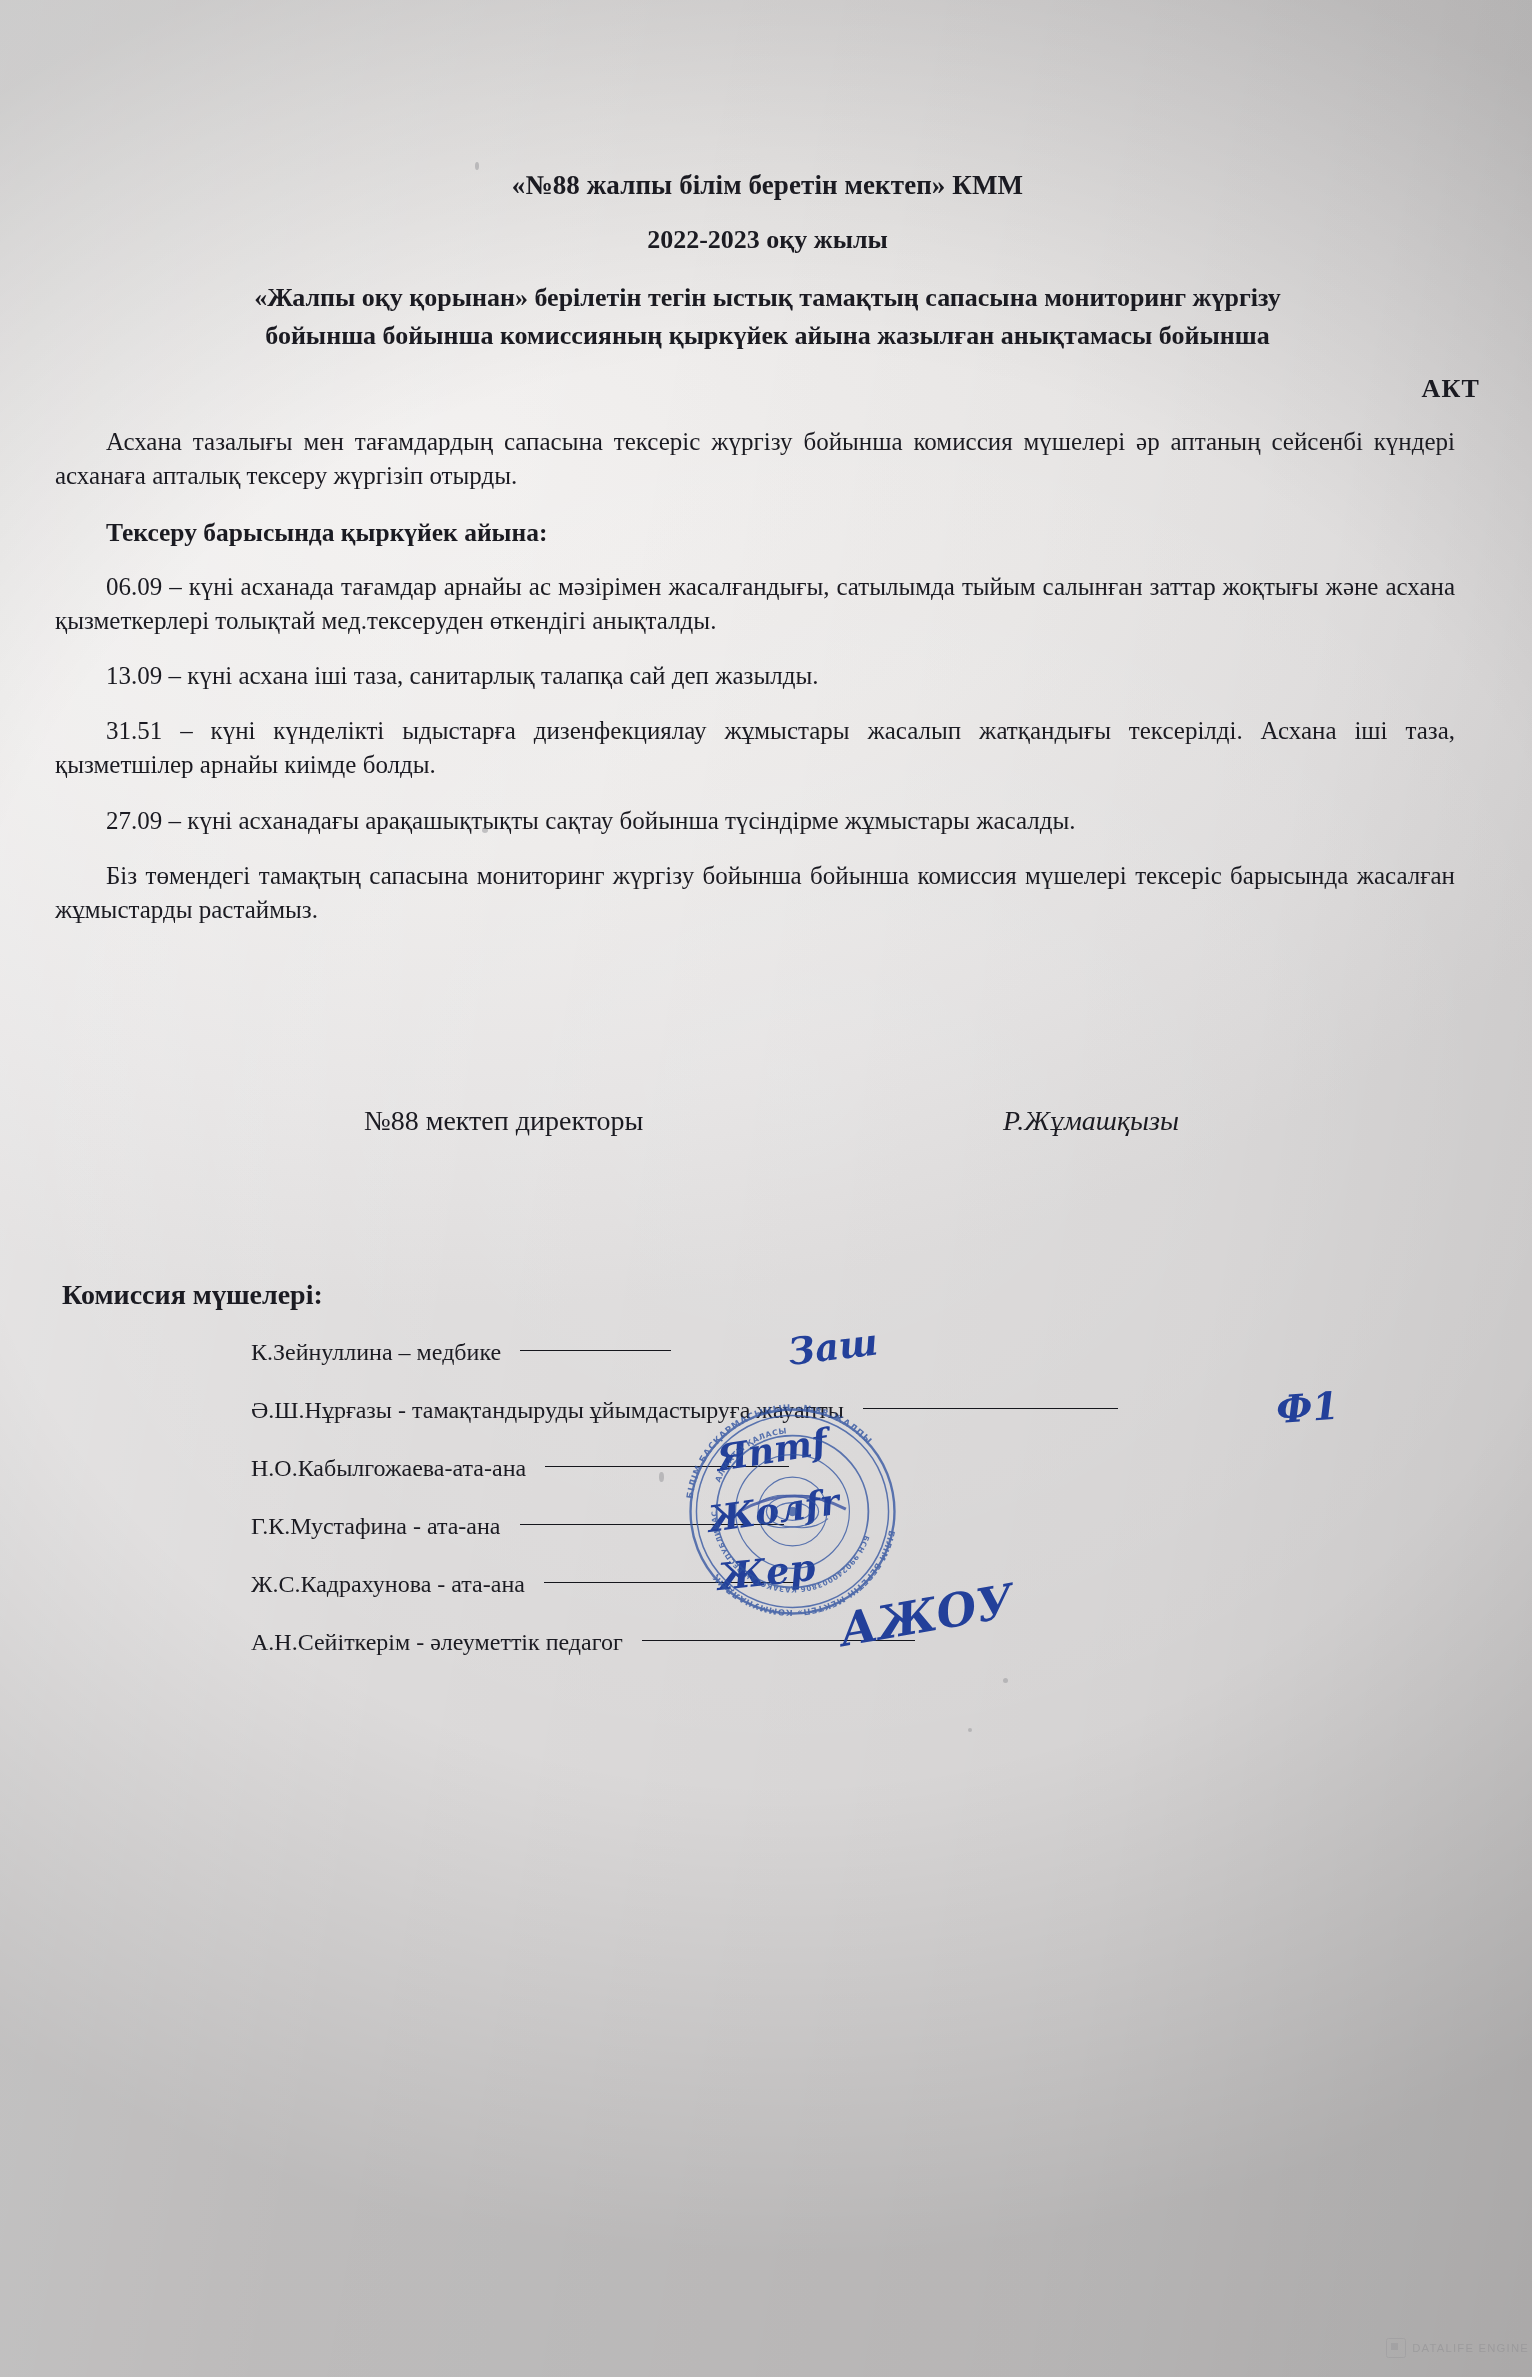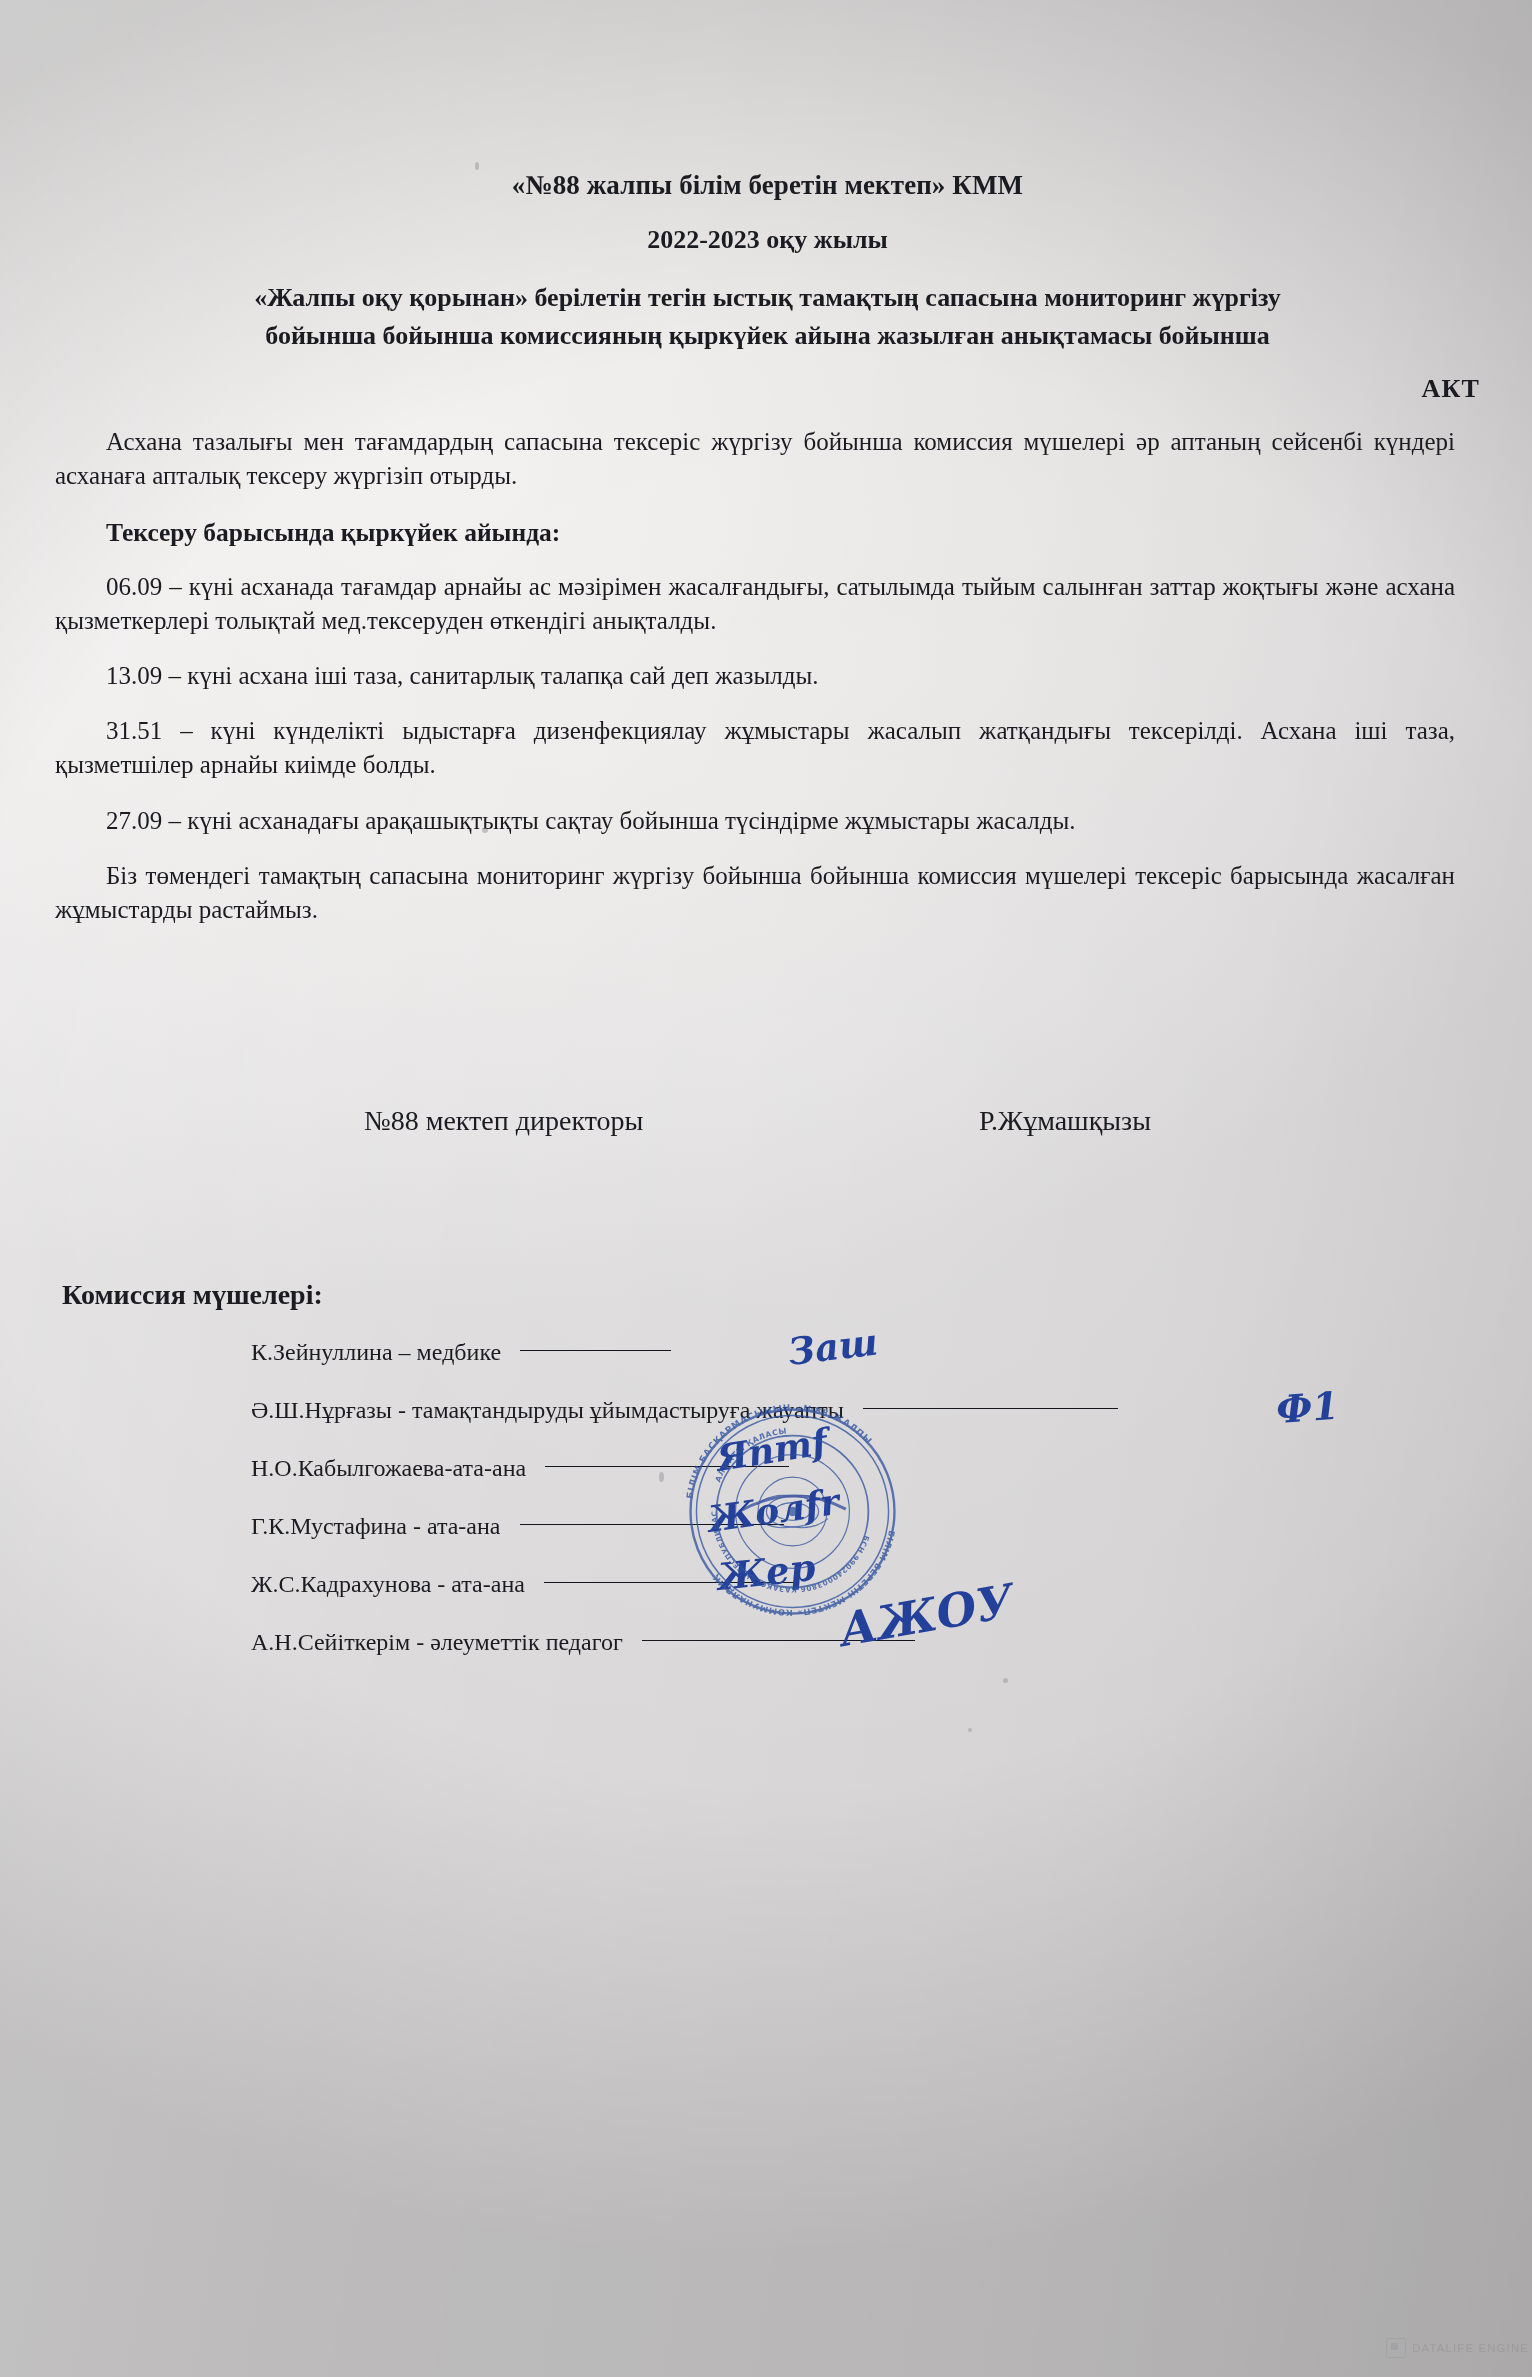--- a/index.html
+++ b/index.html
@@ -105,23 +105,24 @@
     height: 36px;
   }
   .director-row .dir-label {
     position: absolute;
     left: 309px;
     top: 0;
     white-space: nowrap;
   }
   .director-row .dir-name {
     position: absolute;
-    left: 924px;
+    left: 948px;
     top: 0;
     white-space: nowrap;
+    font-style: italic;
   }
 
   .members-head {
     font-size: 28px;
     font-weight: bold;
     margin-top: 138px;
     margin-left: 7.1px;
   }
 
   .members {
@@ -223,21 +224,21 @@
 
     <div class="title-sub">2022-2023 оқу жылы</div>
 
     <div class="title-long">«Жалпы оқу қорынан» берілетін тегін ыстық тамақтың сапасына мониторинг жүргізу</div>
     <div class="title-long" style="margin-top:3.6px;">бойынша бойынша  комиссияның қыркүйек айына жазылған анықтамасы бойынша</div>
 
     <div class="akt">АКТ</div>
 
     <p class="body-par">Асхана тазалығы мен тағамдардың сапасына тексеріс жүргізу бойынша  комиссия мүшелері әр аптаның сейсенбі күндері асханаға апталық тексеру жүргізіп отырды.</p>
 
-    <p class="bold-par">Тексеру барысында қыркүйек айында:</p>
+    <p class="bold-par">Тексеру барысында қыркүйек айына:</p>
 
     <p class="body-par">06.09 – күні асханада тағамдар арнайы ас мәзірімен жасалғандығы, сатылымда тыйым салынған заттар жоқтығы және асхана қызметкерлері толықтай мед.тексеруден өткендігі анықталды.</p>
     <p class="body-par nojust">13.09 – күні асхана іші таза, санитарлық талапқа сай деп жазылды.</p>
     <p class="body-par">31.51 – күні күнделікті ыдыстарға дизенфекциялау жұмыстары жасалып жатқандығы тексерілді. Асхана іші таза, қызметшілер арнайы киімде болды.</p>
     <p class="body-par nojust">27.09 – күні асханадағы арақашықтықты сақтау бойынша түсіндірме жұмыстары жасалды.</p>
     <p class="body-par">Біз төмендегі тамақтың сапасына мониторинг жүргізу бойынша бойынша  комиссия мүшелері тексеріс барысында жасалған жұмыстарды растаймыз.</p>
 
     <div class="director-row">
       <span class="dir-label">№88 мектеп директоры</span>
       <span class="dir-name">Р.Жұмашқызы</span>

